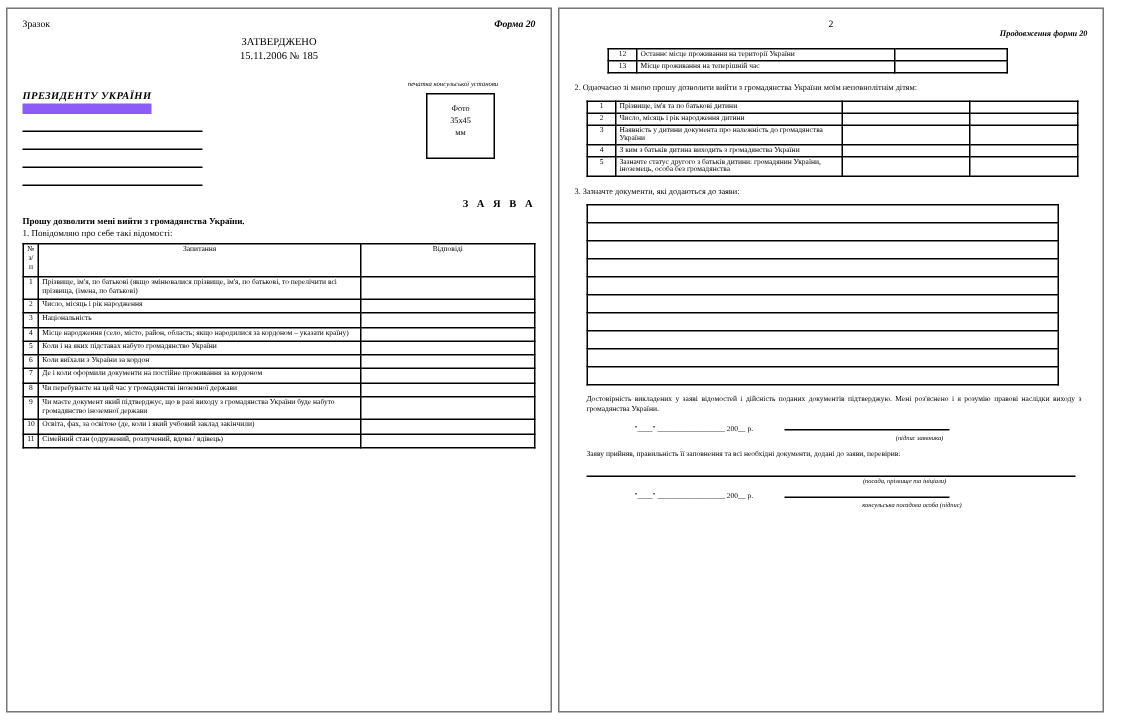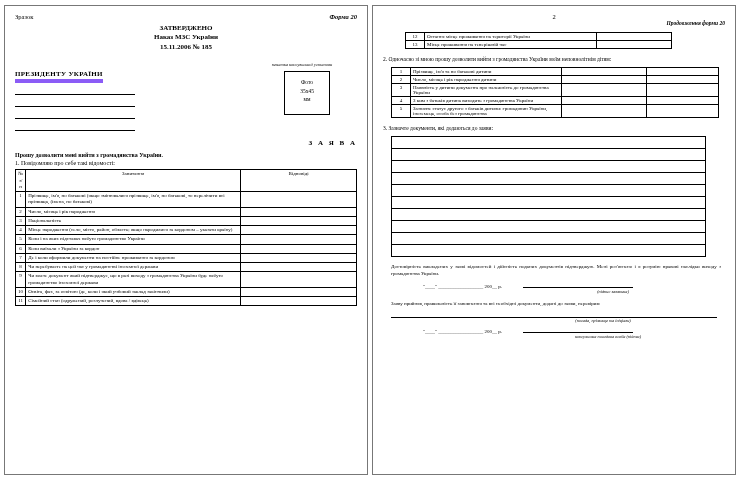--- a/index.html
+++ b/index.html
@@ -3,28 +3,28 @@
 <meta charset="utf-8">
 <style>
   html,body{margin:0;padding:0;background:#fff;}
   body{width:750px;height:481px;font-family:"Liberation Serif",serif;color:#000;}
   .sheet-wrap{display:flex;width:750px;height:481px;box-sizing:border-box;}
   .page{position:relative;background:#fff;border:1px solid #777;box-sizing:border-box;}
   .page-left{width:364px;height:470px;margin:5px 4px 0 4px;padding:7px 10px;}
   .page-right{width:364px;height:470px;margin:5px 4px 0 0;padding:7px 10px;}
   .row{display:flex;}
   .f7{font-size:7px;}
-  .b{font-weight:bold;}
+  .b{font-weight:normal;}
   .topline{display:flex;justify-content:space-between;align-items:flex-start;}
   .form-no{font-style:italic;font-weight:bold;font-size:6.5px;}
   .zrazok{font-size:6.5px;}
   .approve{margin-top:4px;text-align:center;}
   .approve div{line-height:1.35;}
   .pres-block{margin-top:10px;}
-  .pres-title{font-weight:bold;font-size:7px;letter-spacing:.3px;border-bottom:4px solid #8b5cf6;display:inline-block;padding-bottom:1px;}
+  .pres-title{font-weight:bold;font-size:7px;letter-spacing:.3px;border-bottom:7px solid #8b5cf6;display:inline-block;padding-bottom:1px;font-style:italic;}
   .blank-line{border-bottom:1px solid #000;height:7px;width:120px;margin-top:4px;}
   .photo-box{width:46px;height:44px;border:1px solid #000;font-size:5.5px;text-align:center;line-height:1.5;padding-top:6px;box-sizing:border-box;}
   .stamp-note{font-size:4.5px;font-style:italic;text-align:center;width:90px;}
   .zayava{text-align:right;font-weight:bold;font-size:7px;letter-spacing:2px;margin:8px 0 5px;}
   .req{font-weight:bold;font-size:6px;}
   .sub{font-size:6px;margin-top:2px;}
   table.tbl{border-collapse:collapse;width:100%;margin-top:3px;}
   table.tbl td,table.tbl th{border:1px solid #000;font-size:5px;padding:1px 2px;vertical-align:top;line-height:1.25;}
   td.num{width:16px;text-align:center;}
   td.q{width:63%;}
@@ -54,21 +54,20 @@
 <div class="sheet-wrap">
 
   <div class="page page-left">
     <div class="topline">
       <span class="zrazok">Зразок</span>
       <span class="form-no">Форма 20</span>
     </div>
 
     <div class="approve">
       <div class="b f7">ЗАТВЕРДЖЕНО</div>
-      <div class="b f7">Наказ МЗС України</div>
       <div class="b f7">15.11.2006 № 185</div>
     </div>
 
     <div class="pres-block row">
       <div style="flex:1 1 auto;">
         <div class="pres-title">ПРЕЗИДЕНТУ УКРАЇНИ</div>
         <div class="blank-line"></div>
         <div class="blank-line"></div>
         <div class="blank-line"></div>
         <div class="blank-line"></div>

